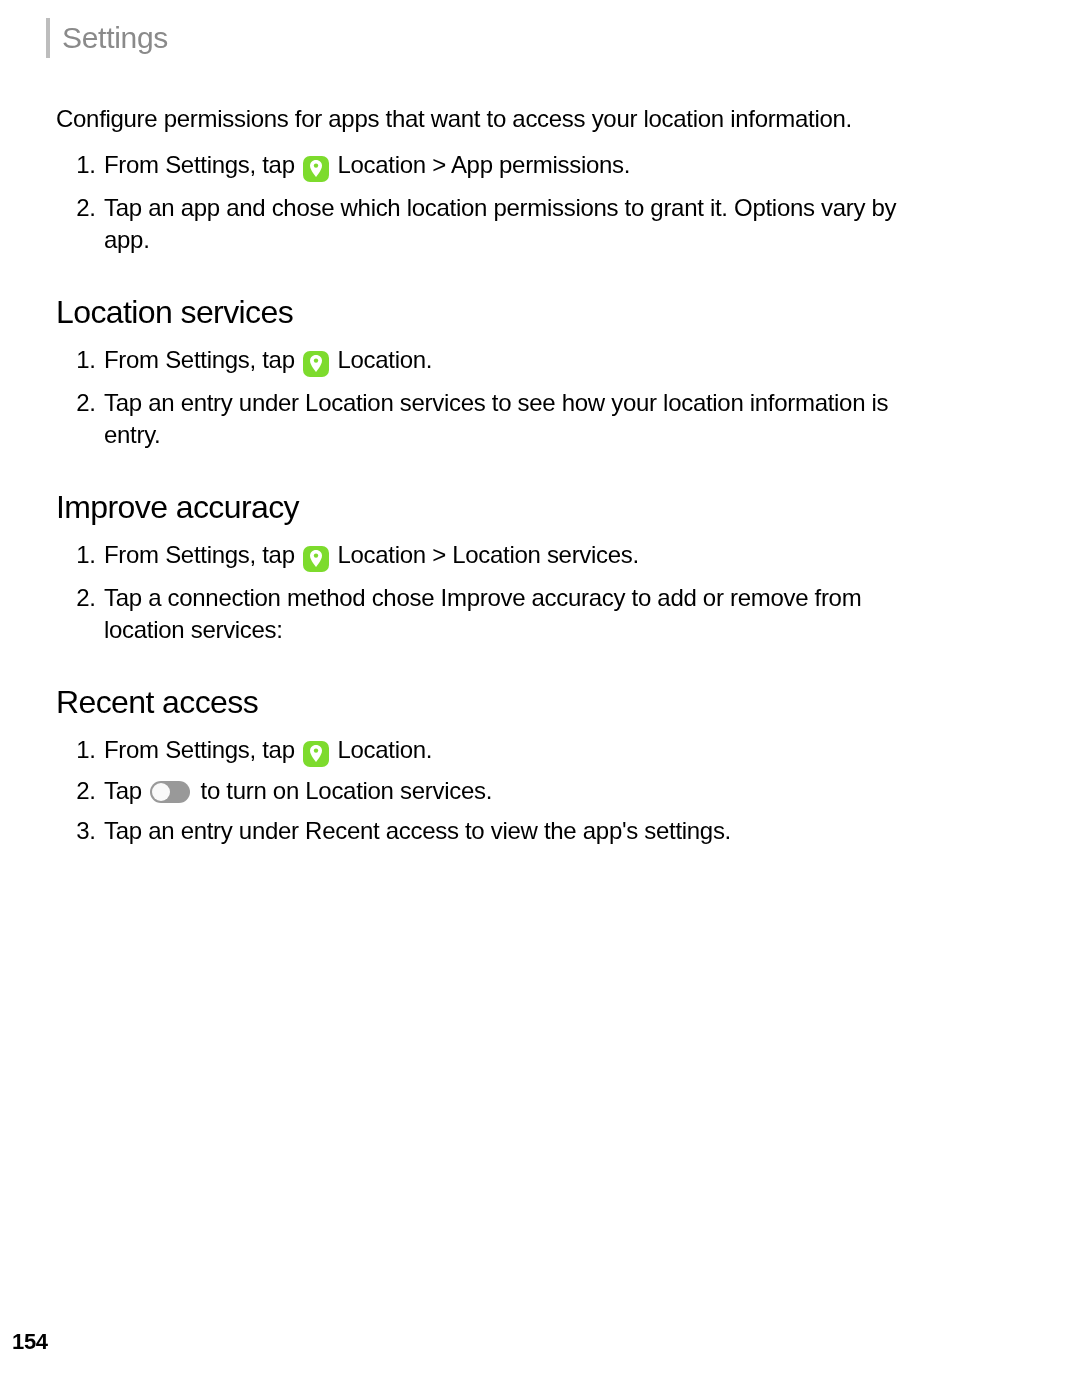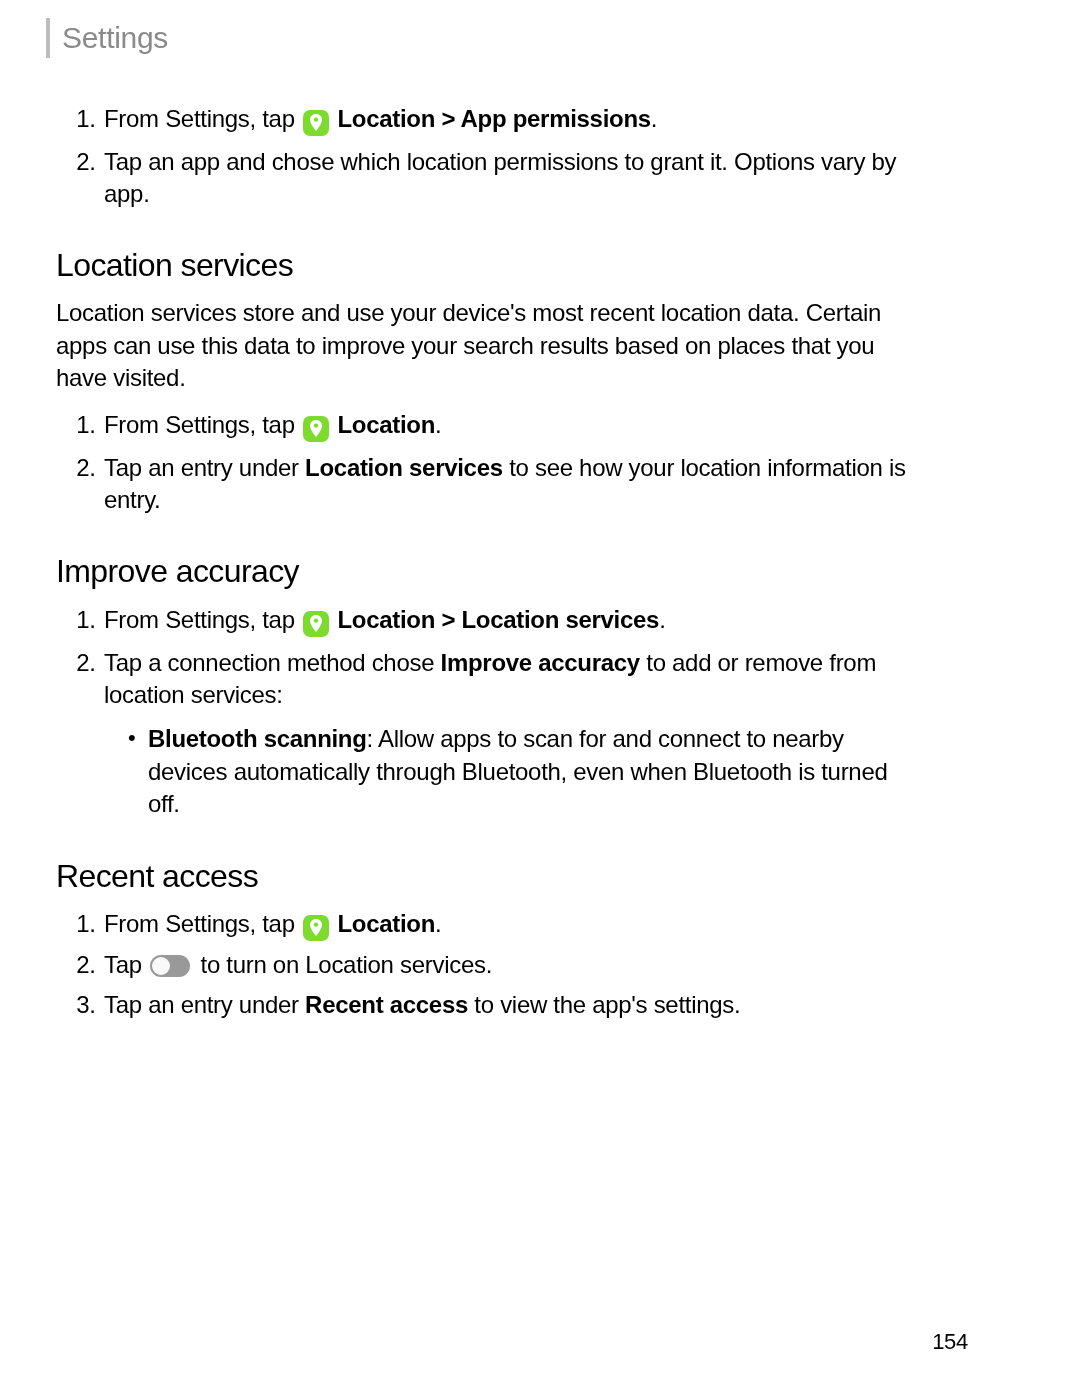--- a/index.html
+++ b/index.html
@@ -76,21 +76,21 @@
     margin-bottom: 10px;
   }
   ul.bullets > li::before {
     content: "•";
     position: absolute;
     left: -4px;
     top: 0;
     font-size: 22px;
   }
   b, .bold {
-    font-weight: 700;
+    font-weight: 400;
     text-align: center;
   }
   .loc-icon {
     display: inline-flex;
     align-items: center;
     justify-content: center;
     width: 26px;
     height: 26px;
     border-radius: 7px;
     background: #7ddb2d;
@@ -116,56 +116,57 @@
     left: 2px;
     top: 2px;
     width: 18px;
     height: 18px;
     border-radius: 50%;
     background: #f9f9f9;
   }
   .page-number {
     position: absolute;
     bottom: 40px;
-    left: 0;
+    left: 12px;
     width: 100%;
-    text-align: right;
+    text-align: left;
     font-size: 22px;
+    font-weight: bold;
   }
 </style>
 </head>
 <body>
 
 <div class="page">
 
   <div class="header">
     <div class="rule"></div>
     <div class="title">Settings</div>
   </div>
 
   <div class="section">
+    <div class="intro">Configure permissions for apps that want to access your location information.</div>
     <ol class="steps">
       <li>
         <span>From Settings, tap </span><span class="loc-icon">
             <svg width="14" height="18" viewBox="0 0 14 18">
               <path d="M7 0C3.5 0 1 2.6 1 5.8C1 10.2 7 17 7 17S13 10.2 13 5.8C13 2.6 10.5 0 7 0Z" fill="#ffffff"></path>
               <circle cx="7" cy="5.6" r="2.2" fill="#7ddb2d"></circle>
             </svg>
           </span>
         <b>Location &gt; App permissions</b><span>.</span>
       </li>
       <li>
         <span>Tap an app and chose which location permissions to grant it. Options vary by app.</span>
       </li>
     </ol>
   </div>
 
   <div class="section">
     <h2>Location services</h2>
-    <div class="intro">Location services store and use your device's most recent location data. Certain apps can use this data to improve your search results based on places that you have visited.</div>
     <ol class="steps">
       <li>
         <span>From Settings, tap </span><span class="loc-icon">
             <svg width="14" height="18" viewBox="0 0 14 18">
               <path d="M7 0C3.5 0 1 2.6 1 5.8C1 10.2 7 17 7 17S13 10.2 13 5.8C13 2.6 10.5 0 7 0Z" fill="#ffffff"></path>
               <circle cx="7" cy="5.6" r="2.2" fill="#7ddb2d"></circle>
             </svg>
           </span>
         <b>Location</b><span>.</span>
       </li>
@@ -183,23 +184,20 @@
             <svg width="14" height="18" viewBox="0 0 14 18">
               <path d="M7 0C3.5 0 1 2.6 1 5.8C1 10.2 7 17 7 17S13 10.2 13 5.8C13 2.6 10.5 0 7 0Z" fill="#ffffff"></path>
               <circle cx="7" cy="5.6" r="2.2" fill="#7ddb2d"></circle>
             </svg>
           </span>
         <b>Location &gt; Location services</b><span>.</span>
       </li>
       <li>
         <span>Tap a connection method chose </span><b>Improve accuracy</b><span> to add or remove from location services:</span>
         <ul class="bullets">
-          <li>
-            <b>Bluetooth scanning</b><span>: Allow apps to scan for and connect to nearby devices automatically through Bluetooth, even when Bluetooth is turned off.</span>
-          </li>
         </ul>
       </li>
     </ol>
   </div>
 
   <div class="section">
     <h2>Recent access</h2>
     <ol class="steps">
       <li class="tight">
         <span>From Settings, tap </span><span class="loc-icon">

